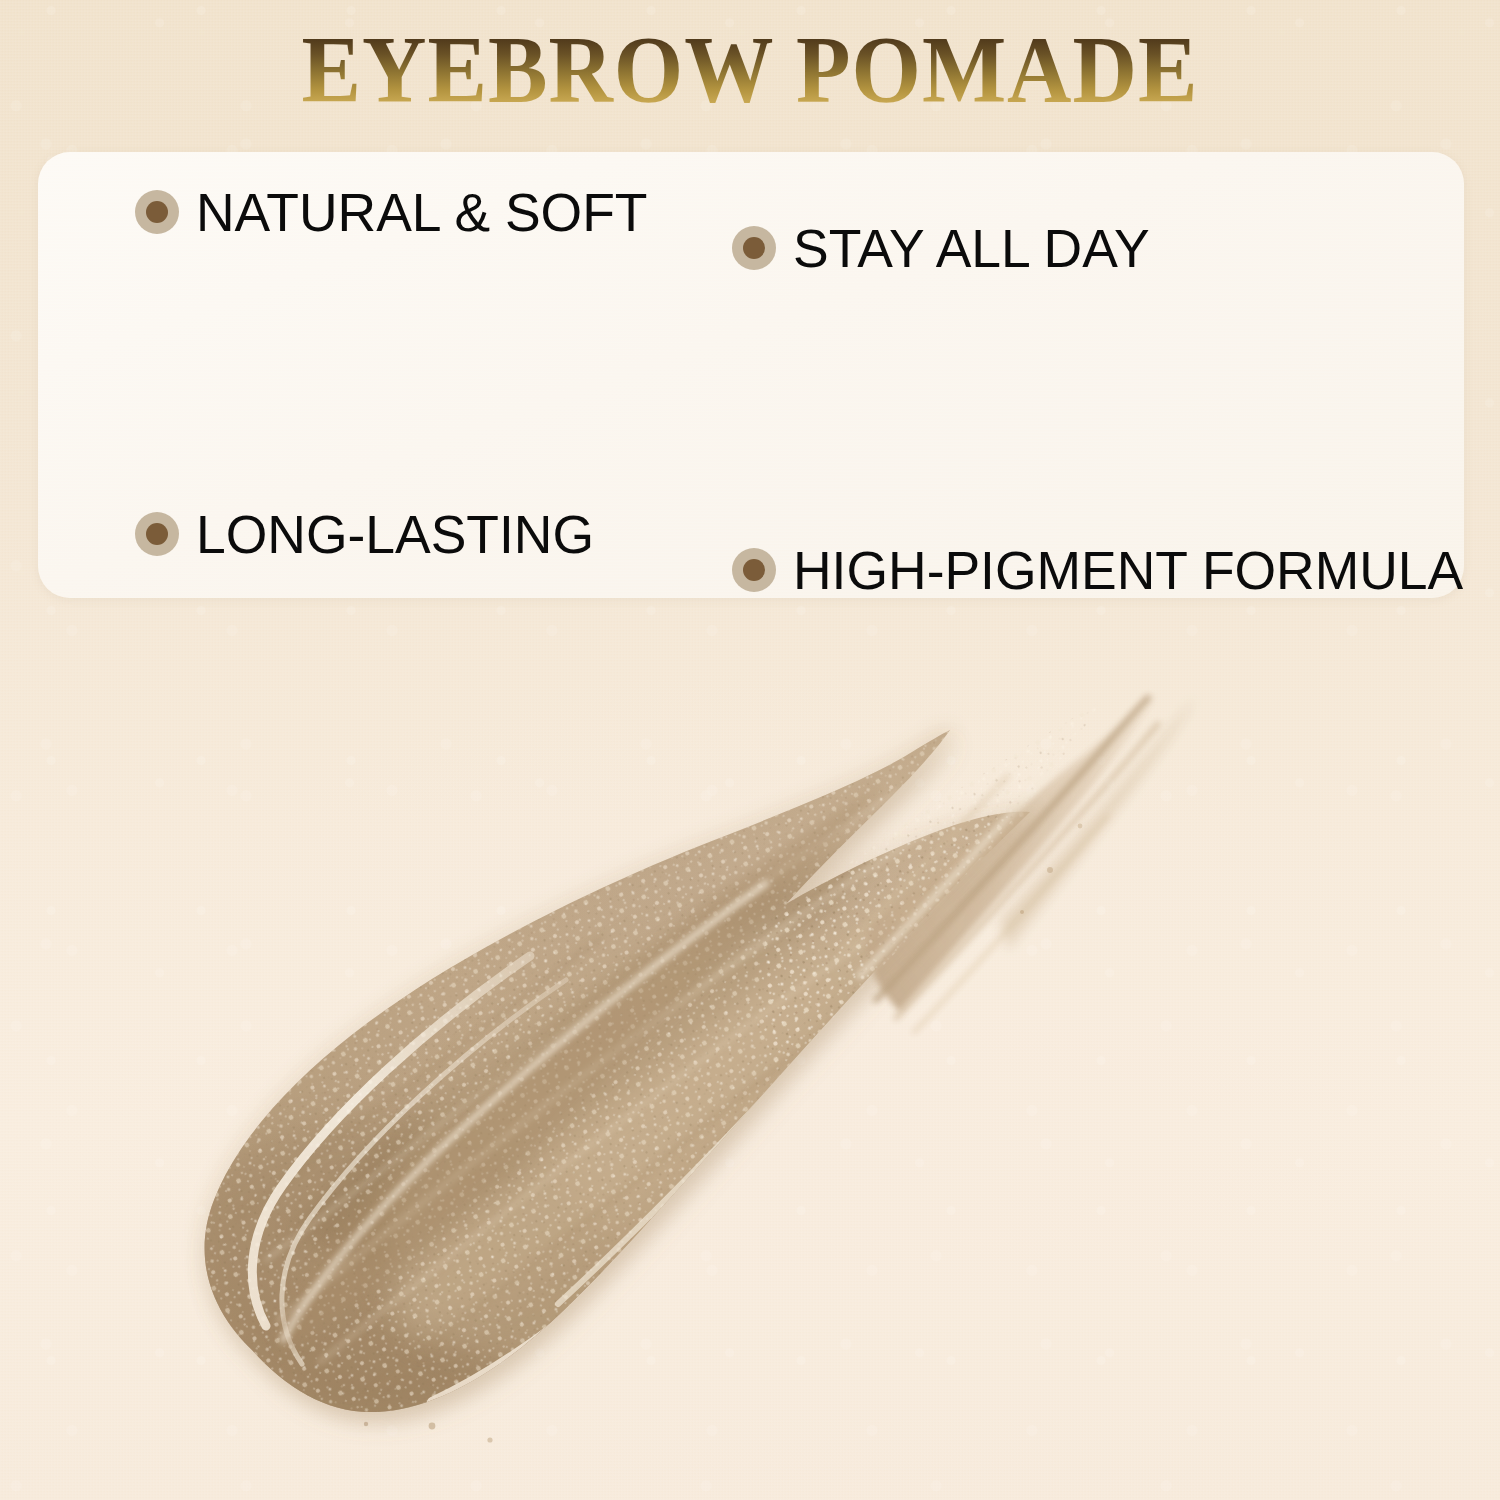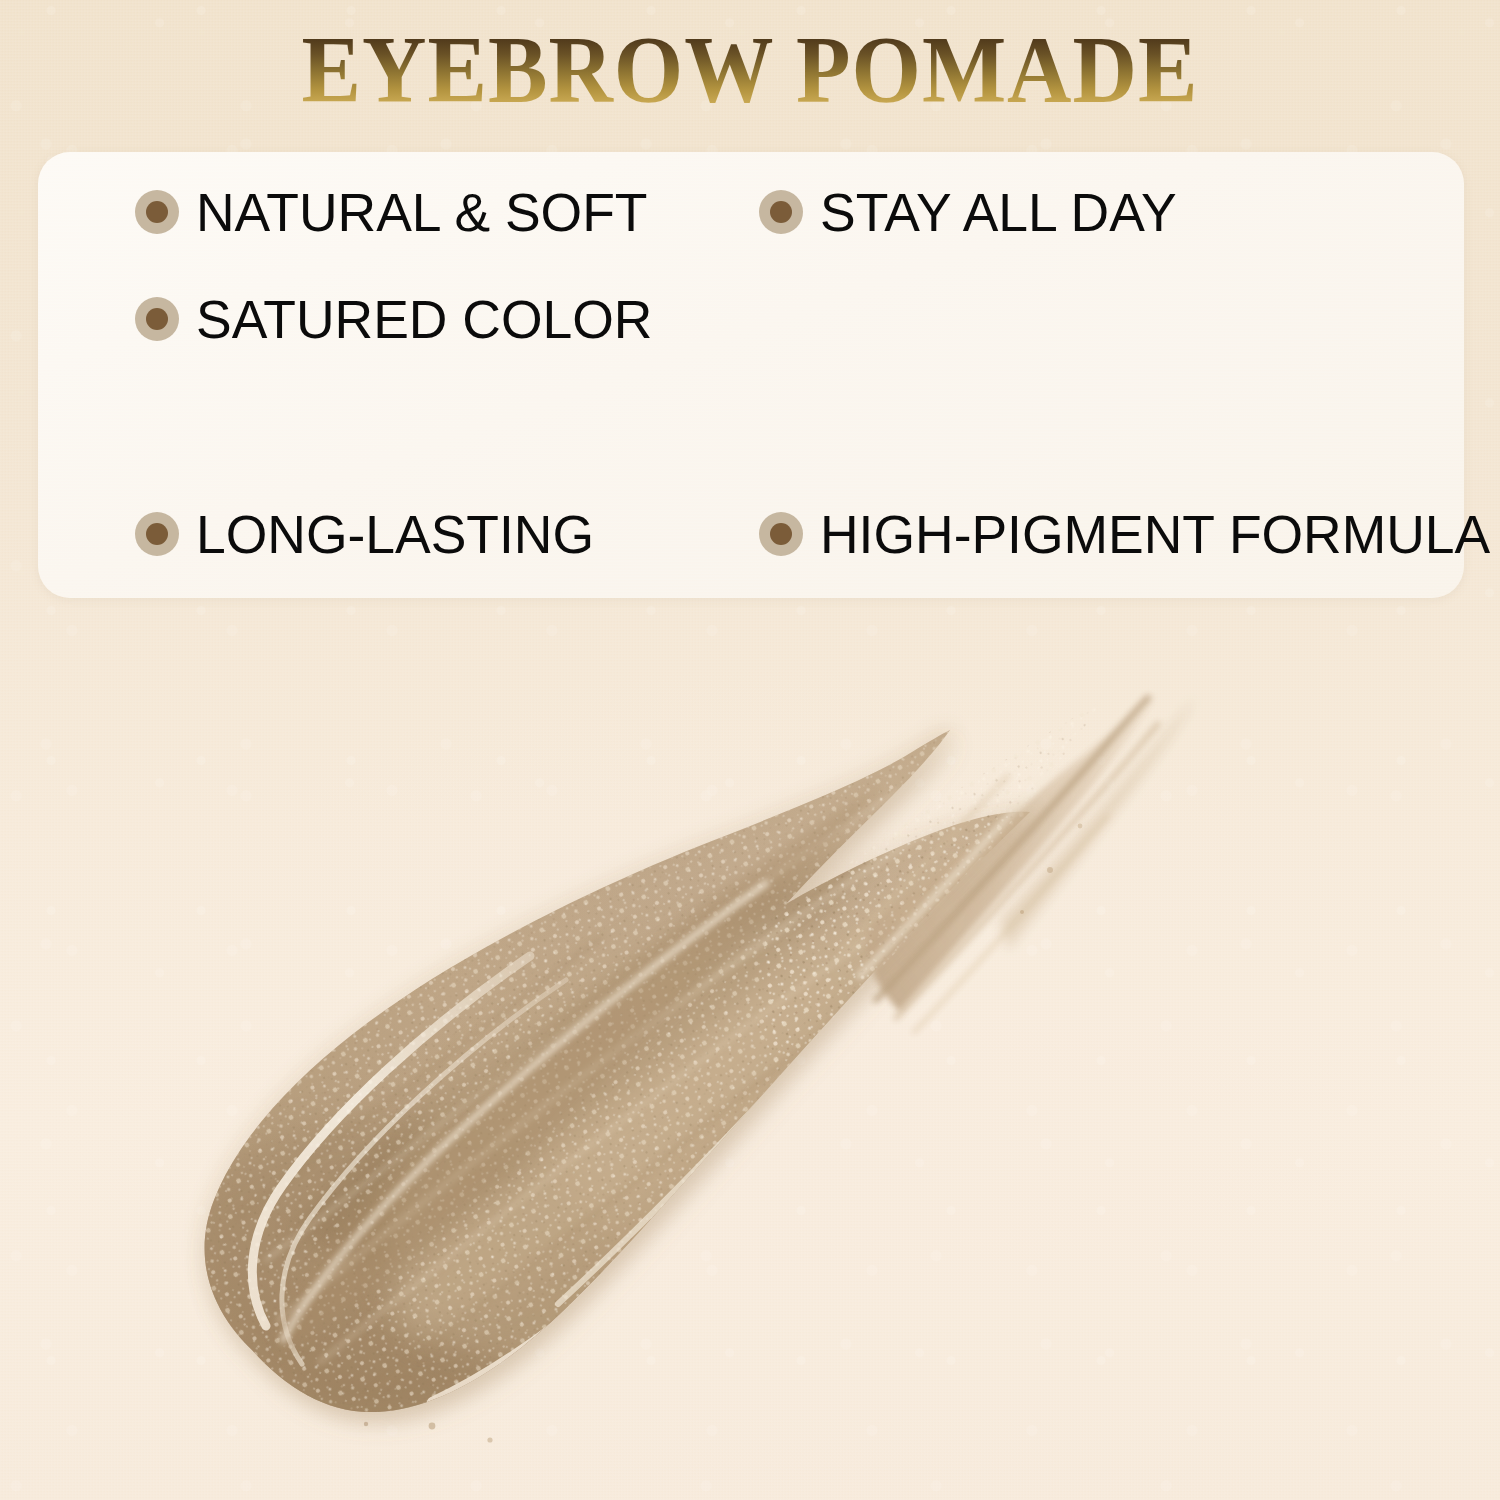--- a/index.html
+++ b/index.html
@@ -118,21 +118,21 @@
     height: 446px;
   }
 
   .feature-row {
     position: absolute;
     display: flex;
     align-items: center;
     height: 60px;
   }
   .feature-row.col-left  { left: 97px; }
-  .feature-row.col-right { left: 721px; }
+  .feature-row.col-right { left: 694px; margin-top: 36px; }
 
   .feature-row.r0 { top: 30px;  }
   .feature-row.r1 { top: 137px; }
   .feature-row.r2 { top: 244px; }
   .feature-row.r3 { top: 352px; }
 
   .bullet {
     position: relative;
     width: 44px;
     height: 44px;
@@ -186,24 +186,20 @@
   <div id="title">EYEBROW POMADE</div>
 
   <div id="feature-card">
     <div class="card-grain"></div>
 
     <div id="feature-grid">
 
       <div class="feature-row col-left r0">
         <span class="bullet"></span>
         <span class="feature-label">NATURAL &amp; SOFT</span>
-      </div>
-      <div class="feature-row col-left r1">
-        <span class="bullet"></span>
-        <span class="feature-label">SATURED COLOR</span>
       </div>
       <div class="feature-row col-left r3">
         <span class="bullet"></span>
         <span class="feature-label">LONG-LASTING</span>
       </div>
 
       <div class="feature-row col-right r0">
         <span class="bullet"></span>
         <span class="feature-label">STAY ALL DAY</span>
       </div>

